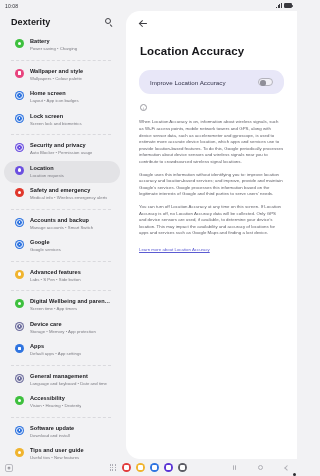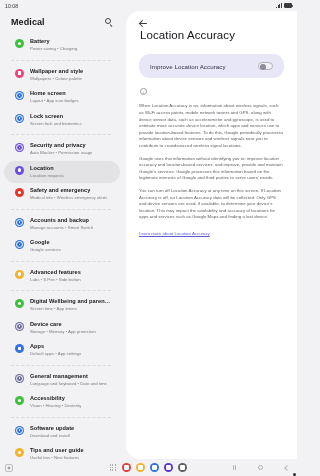--- a/index.html
+++ b/index.html
@@ -50,21 +50,21 @@
   .sb-div { height:1px; margin:3px 13px 3px 11px; border-top:1px dashed #d9d9dd; }
 
   
   .detail { flex:1; background:#fff; border-radius:14px 0 0 14px; margin:0 0 0 2px; padding:0; overflow:hidden; position:relative; }
   .detail-inner { padding:6px 13px 0 13px; }
   .back-btn { width:12px; height:12px; display:flex; align-items:center; justify-content:center; cursor:pointer; margin-left:-2px; }
   .back-arrow { width:7px; height:7px; position:relative; }
   .back-arrow:before { content:""; position:absolute; left:0; top:3.1px; width:7px; height:0.9px; background:#3c3c41; border-radius:1px; }
   .back-arrow:after { content:""; position:absolute; left:0.2px; top:1.2px; width:3.6px; height:3.6px; border-left:0.9px solid #3c3c41; border-bottom:0.9px solid #3c3c41; transform:rotate(45deg); }
 
-  .page-title { font-size:11.5px; font-weight:400; color:#16161a; margin:0 0 0 1px; letter-spacing:.1px; }
+  .page-title { font-size:11.5px; font-weight:700; color:#16161a; margin:16px 0 0 1px; letter-spacing:.1px; }
 
   .toggle-card { margin:13px 0 0 0; background:#e8e7f8; border-radius:11px; padding:8px 11px; display:flex; align-items:center; justify-content:space-between; cursor:pointer; }
   .toggle-label { font-size:6.2px; color:#2f2f46; font-weight:400; letter-spacing:.05px; }
   .switch { width:15px; height:8.4px; border-radius:6px; background:#f1f0f6; border:1px solid #b4b3bd; position:relative; flex:0 0 15px; }
   .switch .knob { position:absolute; left:1.3px; top:1.25px; width:5.6px; height:5.6px; border-radius:50%; background:#8f8e98; }
 
   .info-ic { margin:10px 0 0 1px; width:7px; height:7px; border:0.8px solid #9a9aa1; border-radius:50%; position:relative; }
   .info-ic:after { content:"i"; position:absolute; left:0; right:0; top:-0.4px; text-align:center; font-size:4.6px; color:#9a9aa1; font-family:"Liberation Serif", serif; line-height:7px; }
 
   .para { font-size:4.35px; line-height:6.6px; color:#5e5e66; margin-top:8px; text-align:left; letter-spacing:.03px; }
@@ -105,21 +105,21 @@
           <i></i>
         </div>
       <div class="batt"></div>
     </div>
   </div>
 
   <div class="content">
 
     <div class="sidebar">
       <div class="sb-header">
-        <div class="sb-title">Medical</div>
+        <div class="sb-title">Dexterity</div>
         <div class="search-ic">
           <span class="ring"></span>
           <span class="hdl"></span>
         </div>
       </div>
       <div class="sb-list" id="sidebar-list">
           <div class="sb-item">
             <div class="ic" style="background: rgb(62, 192, 62);"></div>
             <div class="sb-txt">
               <div class="sb-label">Battery</div>

